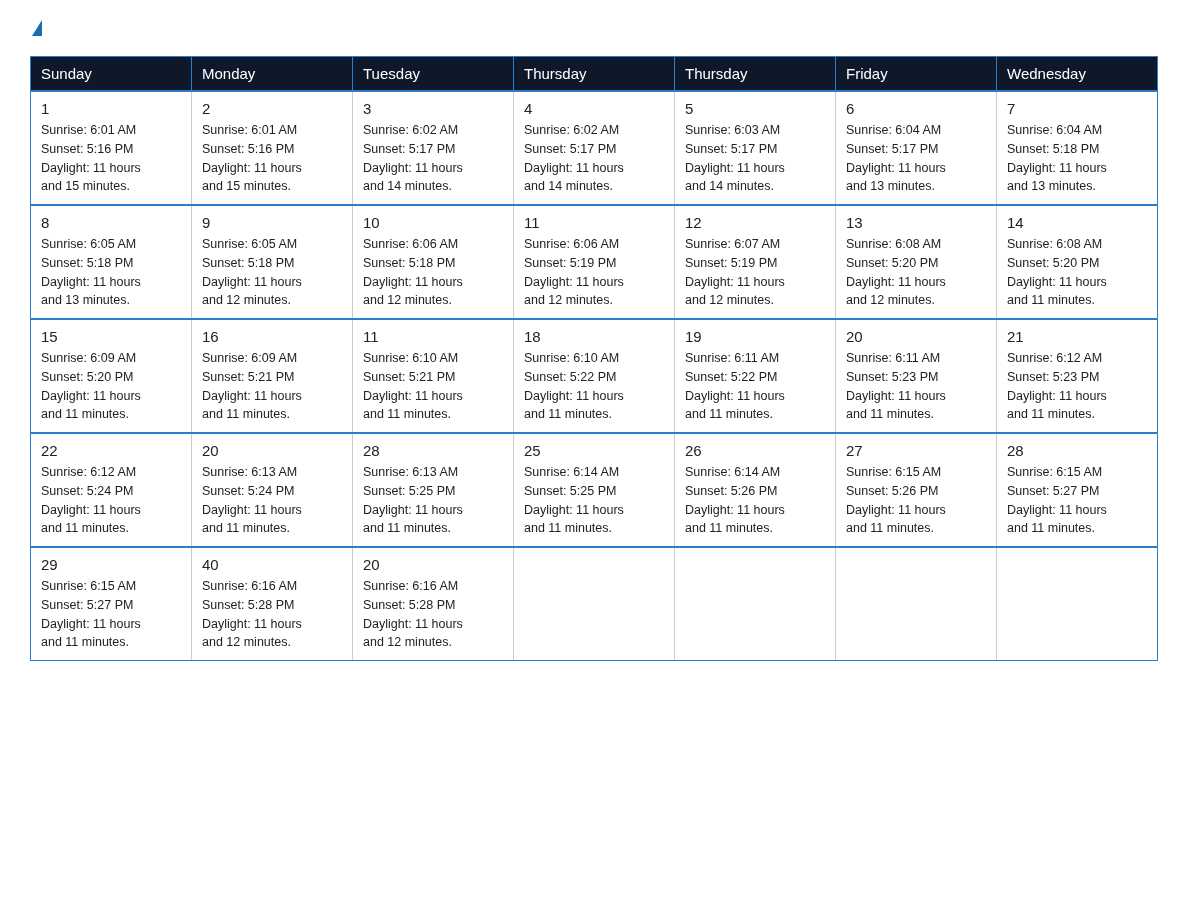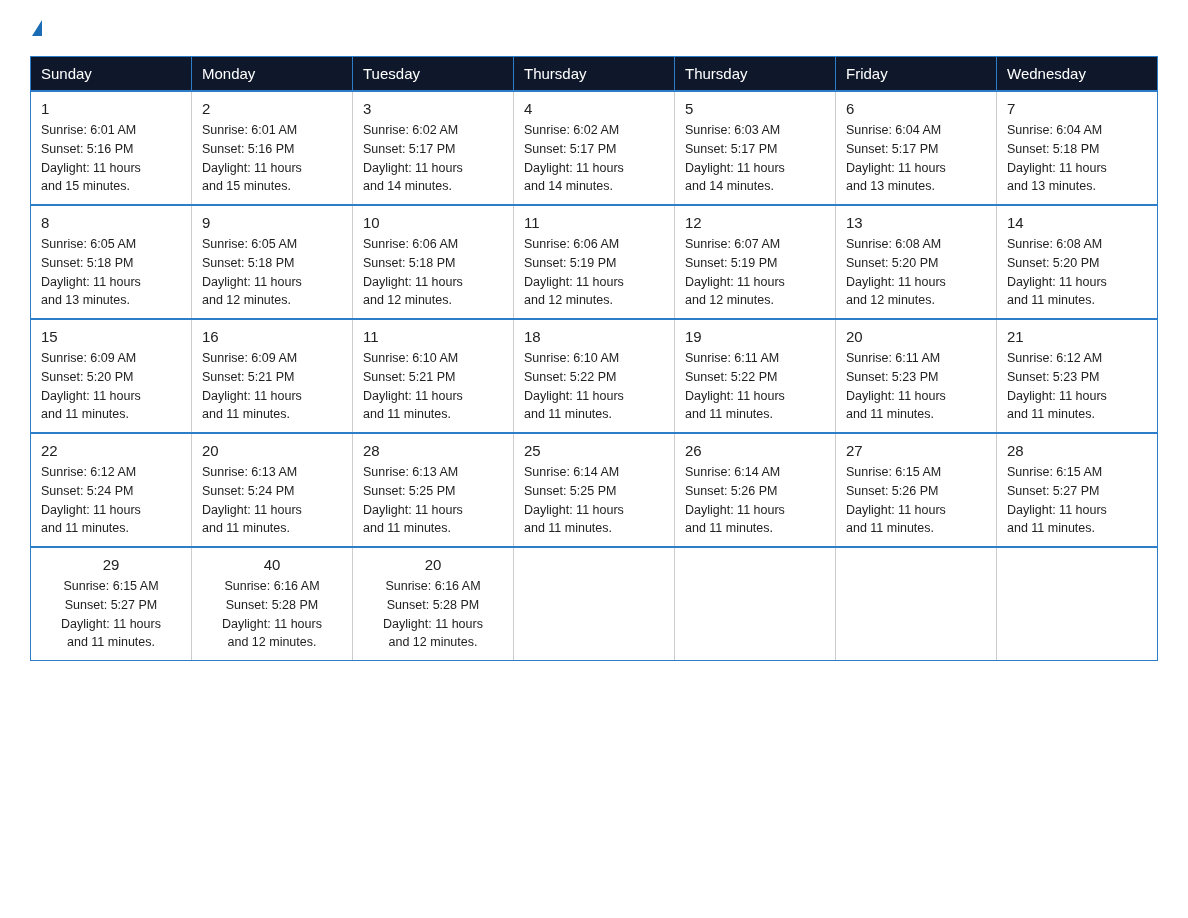--- a/index.html
+++ b/index.html
@@ -103,21 +103,20 @@
     .day-info {
       font-size: 12.5px;
       line-height: 1.5;
       color: #222;
     }
     .empty-cell {
       background: #fff;
     }
     tbody tr:last-child td {
       border-bottom: 1px solid #2d7dc8;
-      text-align: center;
     }
   </style>
 </head>
 <body>
 
 <div class="header">
   <div class="logo">
     <div class="logo-row">
       <span class="logo-text-general"></span>
       <span class="logo-triangle"></span>

